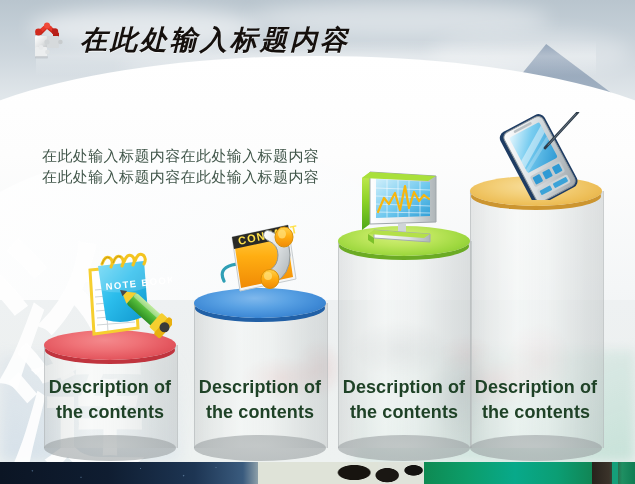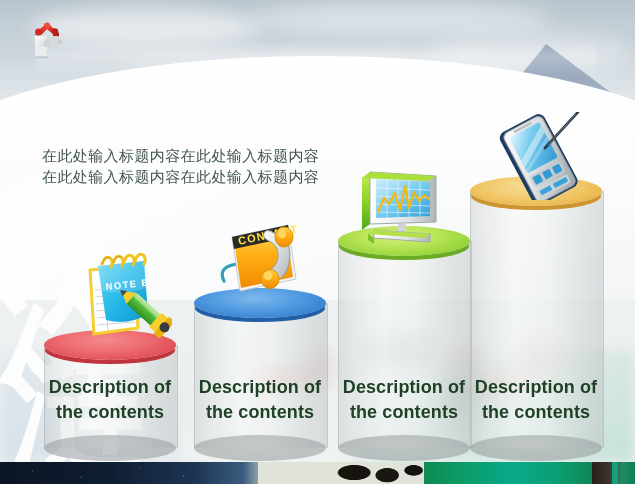--- a/index.html
+++ b/index.html
@@ -409,20 +409,21 @@
       <rect x="21" y="16" width="12" height="12" rx="1" fill="#d6dadc"></rect>
       <rect x="9" y="27" width="12" height="10" rx="1" fill="#eceeef"></rect>
       <circle cx="21" cy="22" r="2.6" fill="#cfd3d5"></circle>
       <circle cx="15" cy="27.5" r="2.4" fill="#e8eaeb"></circle>
       <circle cx="34.4" cy="22" r="2.3" fill="#c8ccce"></circle>
       <circle cx="21.4" cy="32" r="2.3" fill="#dfe2e3"></circle>
       <rect x="9" y="36" width="13" height="2.4" rx="1" fill="rgba(180,186,190,.55)"></rect>
     </svg>
   </div>
 
+  <div class="slide-title">在此处输入标题内容</div>
 
   <div class="subtitle">
     <div>在此处输入标题内容在此处输入标题内容</div>
     <div>在此处输入标题内容在此处输入标题内容</div>
   </div>
 
   <div class="pillar" id="pillar-1">
     <div class="body"></div>
     <div class="base"></div>
     <div class="cap cap-red"></div>

